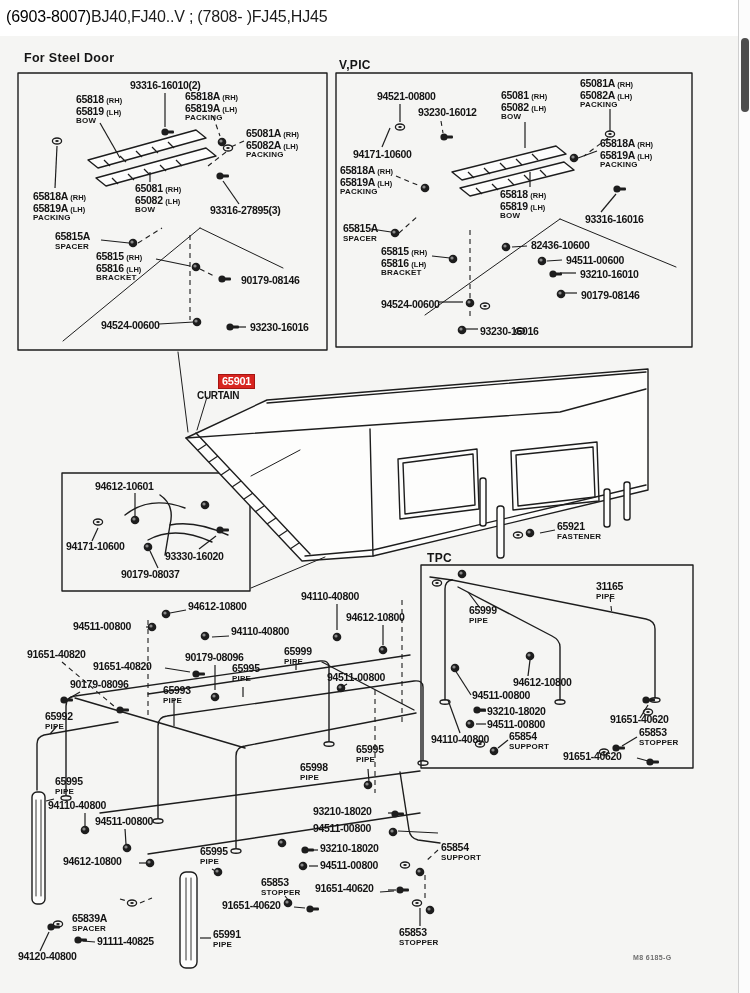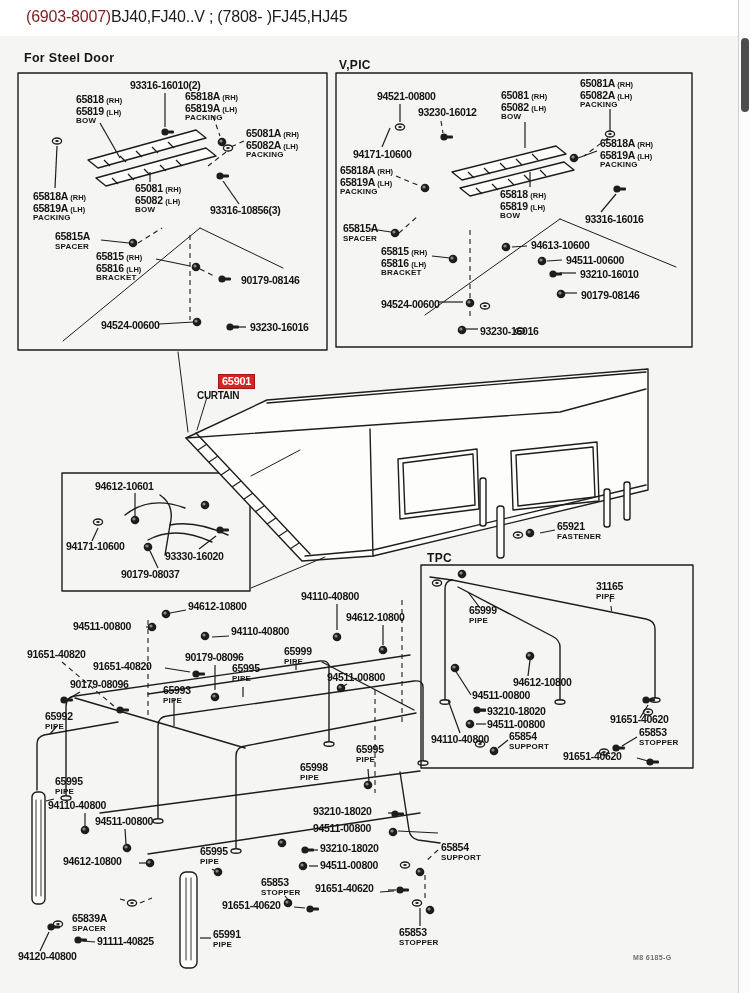--- a/index.html
+++ b/index.html
@@ -2,21 +2,21 @@
 <html><head>
 <meta charset="utf-8">
 <style>
   html,body{margin:0;padding:0;}
   body{width:750px;height:993px;position:relative;background:#ffffff;overflow:hidden;
        font-family:"Liberation Sans",sans-serif;}
   .page{position:absolute;inset:0;background:#fff;}
   .canvasbg{position:absolute;left:0;top:36px;width:739px;height:957px;background:#f5f5f3;}
   .hdr{position:absolute;left:6px;top:8px;font-size:16px;color:#1c1c1c;white-space:nowrap;
        letter-spacing:-0.2px;}
-  .hdr .lnk{color:#7f1d1d;margin-left:20px;}
+  .hdr .lnk{color:#000000;}
   .scroll-track{position:absolute;right:0;top:0;width:11px;height:993px;background:#fcfcfc;
        border-left:1px solid #cfcfcf;}
   .scroll-thumb{position:absolute;right:1px;top:38px;width:8px;height:74px;background:#4d4d4d;
        border-radius:4px;}
   svg.art{position:absolute;left:0;top:0;}
   .labels{position:absolute;left:0;top:0;width:750px;height:993px;pointer-events:none;}
   .plabel{position:absolute;font-weight:700;font-size:10.5px;line-height:1.1;color:#141414;
        white-space:nowrap;letter-spacing:-0.3px;}
   .plabel .sfx{font-size:7.5px;letter-spacing:0;}
   .plabel .cap{font-size:8px;letter-spacing:0.2px;line-height:1.05;}
@@ -410,21 +410,21 @@
         <div>65818A <span class="sfx">(RH)</span></div>
         <div>65819A <span class="sfx">(LH)</span></div>
         <div class="cap">PACKING</div>
       </div>
       <div class="plabel" style="left: 135px; top: 183px;">
         <div>65081 <span class="sfx">(RH)</span></div>
         <div>65082 <span class="sfx">(LH)</span></div>
         <div class="cap">BOW</div>
       </div>
       <div class="plabel" style="left: 210px; top: 205px;">
-        <div>93316-10856(3)</div>
+        <div>93316-27895(3)</div>
       </div>
       <div class="plabel" style="left: 55px; top: 231px;">
         <div>65815A</div>
         <div class="cap">SPACER</div>
       </div>
       <div class="plabel" style="left: 96px; top: 251px;">
         <div>65815 <span class="sfx">(RH)</span></div>
         <div>65816 <span class="sfx">(LH)</span></div>
         <div class="cap">BRACKET</div>
       </div>
@@ -472,21 +472,21 @@
         <div class="cap">BOW</div>
       </div>
       <div class="plabel" style="left: 585px; top: 214px;">
         <div>93316-16016</div>
       </div>
       <div class="plabel" style="left: 343px; top: 223px;">
         <div>65815A</div>
         <div class="cap">SPACER</div>
       </div>
       <div class="plabel" style="left: 531px; top: 240px;">
-        <div>94613-10600</div>
+        <div>82436-10600</div>
       </div>
       <div class="plabel" style="left: 381px; top: 246px;">
         <div>65815 <span class="sfx">(RH)</span></div>
         <div>65816 <span class="sfx">(LH)</span></div>
         <div class="cap">BRACKET</div>
       </div>
       <div class="plabel" style="left: 566px; top: 255px;">
         <div>94511-00600</div>
       </div>
       <div class="plabel" style="left: 580px; top: 269px;">

